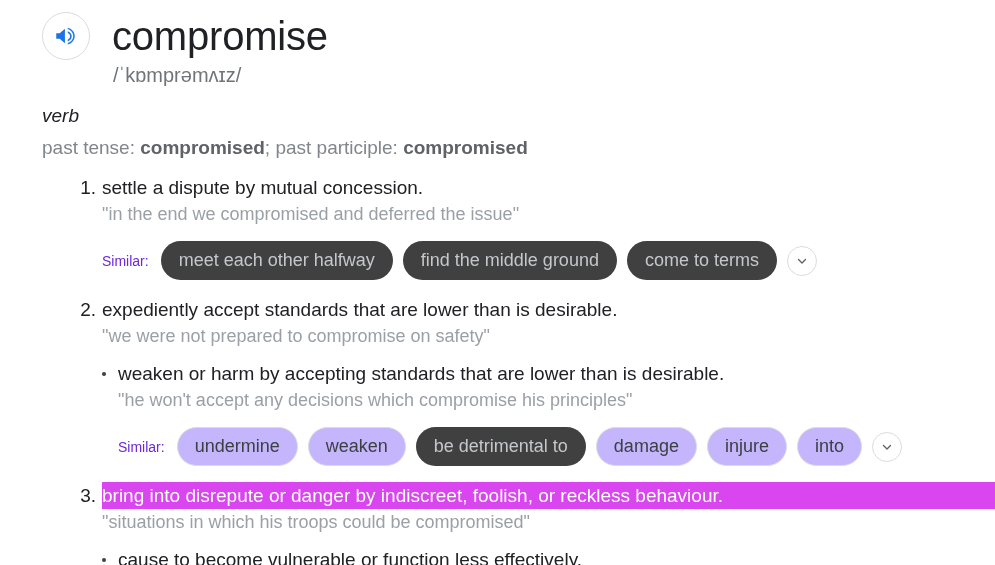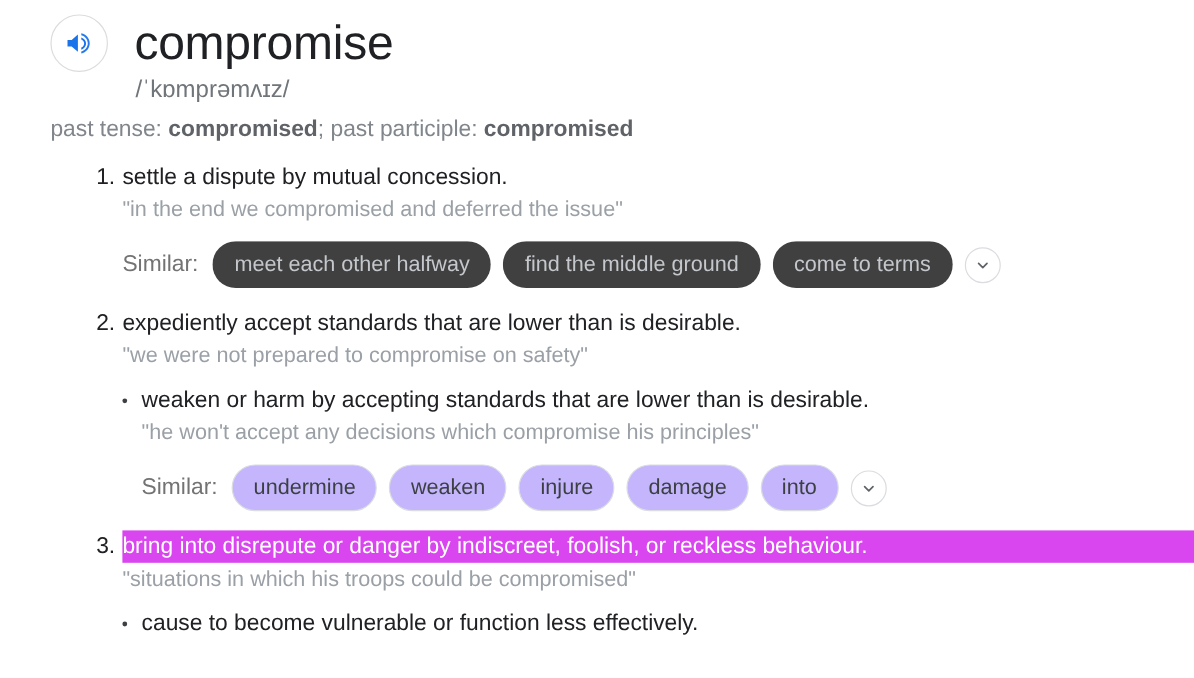--- a/index.html
+++ b/index.html
@@ -140,23 +140,23 @@
   .subsense .sense-ex { font-size: 18px; line-height: 25px; }
 
   
   .similar-row {
     display: flex;
     align-items: center;
     margin-top: 14px;
     flex-wrap: nowrap;
   }
   .similar-label {
-    font-size: 19px;
+    font-size: 14px;
     line-height: 24px;
-    color: #737373;
+    color: #6d28d9;
     margin-right: 12px;
     white-space: nowrap;
   }
   .chip {
     font-size: 18px;
     line-height: 22px;
     padding: 7px 17px 8px;
     border-radius: 20px;
     white-space: nowrap;
     margin-right: 10px;
@@ -203,20 +203,21 @@
           <path fill="#1a73e8" d="M13.6 7.6v1.6c1.3.5 2.2 1.7 2.2 3.1s-.9 2.6-2.2 3.1v1.6c2.1-.6 3.7-2.5 3.7-4.7s-1.6-4.1-3.7-4.7z"></path>
           <path fill="#1a73e8" d="M13.6 4.3v1.5c2.9.7 5 3.2 5 6.3s-2.1 5.6-5 6.3v1.5c3.7-.7 6.5-3.9 6.5-7.8s-2.8-7.1-6.5-7.8z" opacity="0.95"></path>
         </svg>
       </span>
     </button>
     <div class="headword">compromise</div>
   </div>
 
   <div class="phonetic">/ˈkɒmprəmʌɪz/</div>
 
+  <div class="pos">verb</div>
 
   <div class="inflections">
     <span>past tense: </span><b>compromised</b><span>; </span><span>past participle: </span><b>compromised</b>
   </div>
 
   <ul class="senses" id="senses">
       <li class="sense">
         <span class="sense-num">1.</span>
         <div class="sense-def">settle a dispute by mutual concession.</div>
         <div class="sense-ex">"in the end we compromised and deferred the issue"</div>
@@ -240,22 +241,23 @@
         <div class="sense-ex">"we were not prepared to compromise on safety"</div>
         <ul class="subsenses">
           <li class="subsense">
             <span class="dot"></span>
             <div class="sense-def">weaken or harm by accepting standards that are lower than is desirable.</div>
             <div class="sense-ex">"he won't accept any decisions which compromise his principles"</div>
             <div class="similar-row">
               <span class="similar-label">Similar:</span>
               <span class="chip solid">undermine</span>
               <span class="chip solid">weaken</span>
+              <span class="chip faded">be detrimental to</span>
+              <span class="chip solid">damage</span>
               <span class="chip solid">injure</span>
-              <span class="chip solid">damage</span>
               <span class="chip solid">into</span>
               <button class="chev-btn">
                 <span>
                   <svg width="14" height="14" viewBox="0 0 24 24" aria-hidden="true">
                     <path fill="none" stroke="#5f6368" stroke-width="2.4" stroke-linecap="round" stroke-linejoin="round" d="M6 9.5l6 6 6-6"></path>
                   </svg>
                 </span>
               </button>
             </div>
           </li>

